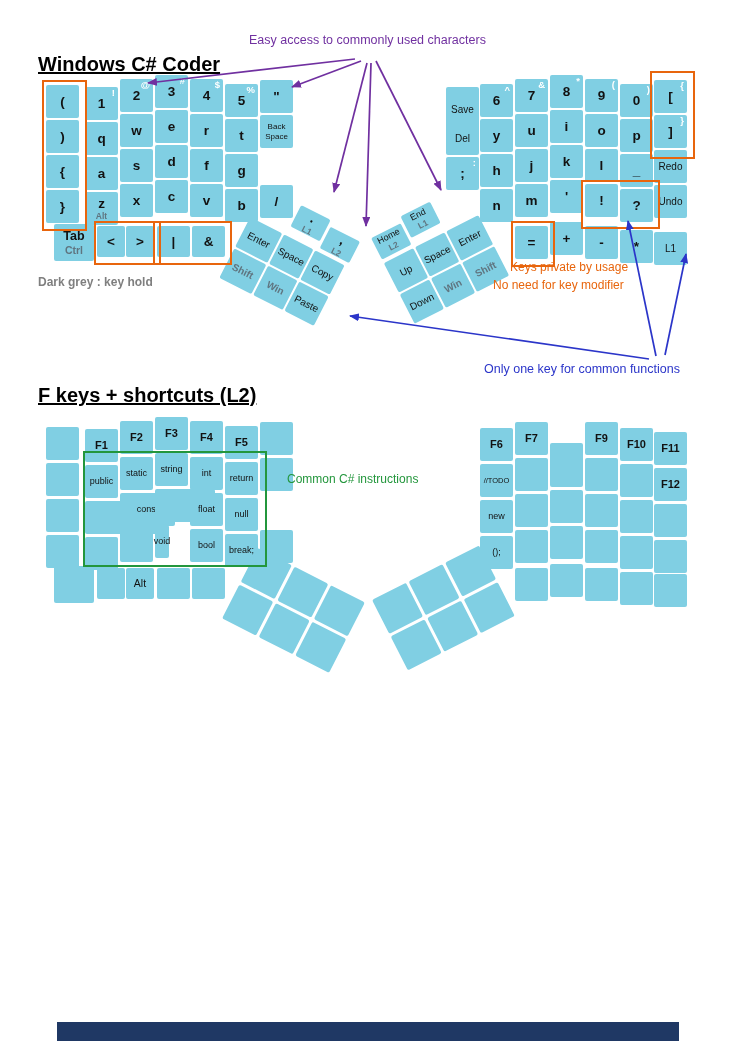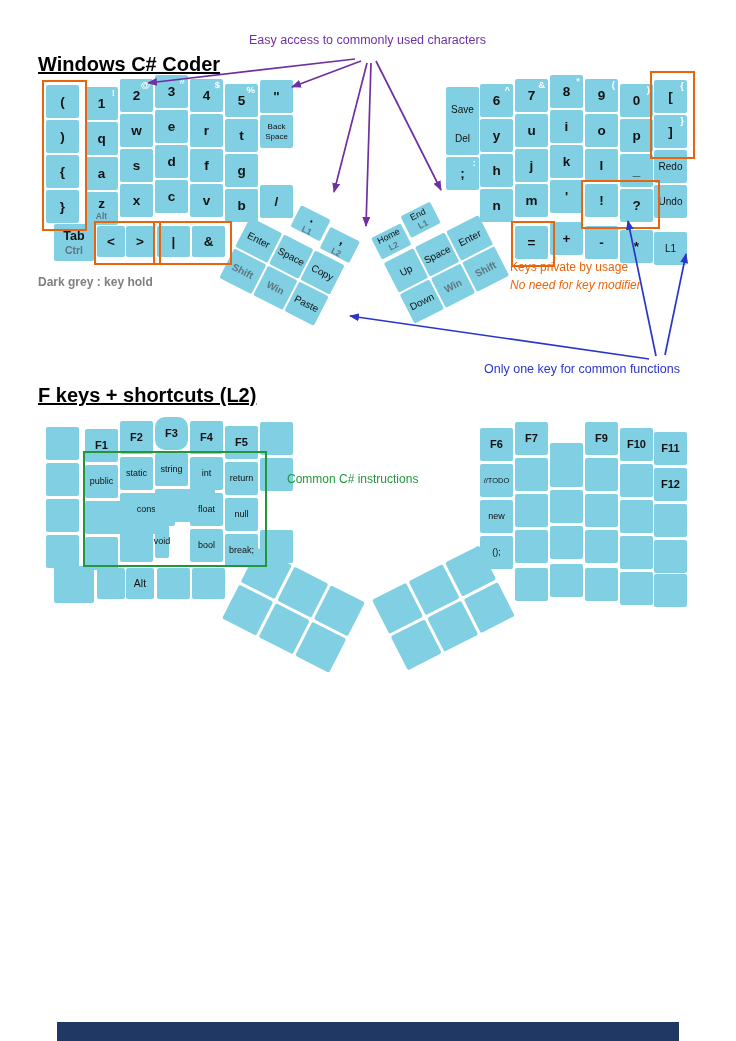--- a/index.html
+++ b/index.html
@@ -25,21 +25,21 @@
   .key.micro .klabel{font-size:7.5px;}
   .key.tab .klabel{font-size:12.5px;font-weight:bold;}
   .key.tab .hold{font-size:10.5px;}
   .title{position:absolute;font-weight:bold;font-size:20px;color:#000;line-height:1.1;z-index:3;text-decoration:underline;}
   #title1{left:38px;top:40px;}
   #title2{left:38px;top:371px;}
   .note{position:absolute;line-height:1.2;z-index:3;}
   #note-easy{left:249px;top:33px;font-size:12.5px;color:var(--purple,#7030a0);}
   #note-grey{left:38px;top:275px;font-size:12px;font-weight:bold;color:var(--grey-note,#7f7f7f);}
   #note-grouped{left:510px;top:260px;font-size:12px;color:var(--orange,#e8650d);}
-  #note-nomod{left:510px;top:278px;font-size:12px;color:var(--orange,#e8650d);font-style:italic;}
+  #note-nomod{left:493px;top:278px;font-size:12px;color:var(--orange,#e8650d);}
   #note-onekey{left:484px;top:362px;font-size:12.5px;color:var(--blue,#2b35c9);}
   #note-cs{left:287px;top:472px;font-size:12px;color:var(--green,#23963c);}
   .hbox{position:absolute;border:2px solid;pointer-events:none;z-index:4;}
   #arrows{position:absolute;left:0;top:0;pointer-events:none;z-index:5;}
   #footer-bar{position:absolute;left:57px;top:1022px;width:622px;height:19px;
               background:var(--navy,#1f3864);}
 </style>
 </head>
 <body>
 
@@ -341,21 +341,21 @@
         <div class="key fkey" style="left: 120px; top: 421px; width: 33px; height: 33px;">
           <span class="klabel">F2</span>
         </div>
         <div class="key kw" style="left: 120px; top: 457px; width: 33px; height: 33px;">
           <span class="klabel">static</span>
         </div>
         <div class="key kw" style="left: 120px; top: 493px; width: 55px; height: 33px;">
           <span class="klabel">const</span>
         </div>
         <div class="key sym" style="left: 120px; top: 529px; width: 33px; height: 33px;"></div>
-        <div class="key fkey" style="left: 155px; top: 417px; width: 33px; height: 33px; border-radius: 10px;">
+        <div class="key fkey" style="left: 155px; top: 417px; width: 33px; height: 33px;">
           <span class="klabel">F3</span>
         </div>
         <div class="key kw" style="left: 155px; top: 453px; width: 33px; height: 33px;">
           <span class="klabel">string</span>
         </div>
         <div class="key kw" style="left: 155px; top: 489px; width: 33px; height: 33px; padding-left: 27px;">
           <span class="klabel">var</span>
         </div>
         <div class="key kw" style="left: 155px; top: 525px; width: 14px; height: 33px;">
           <span class="klabel">void</span>

